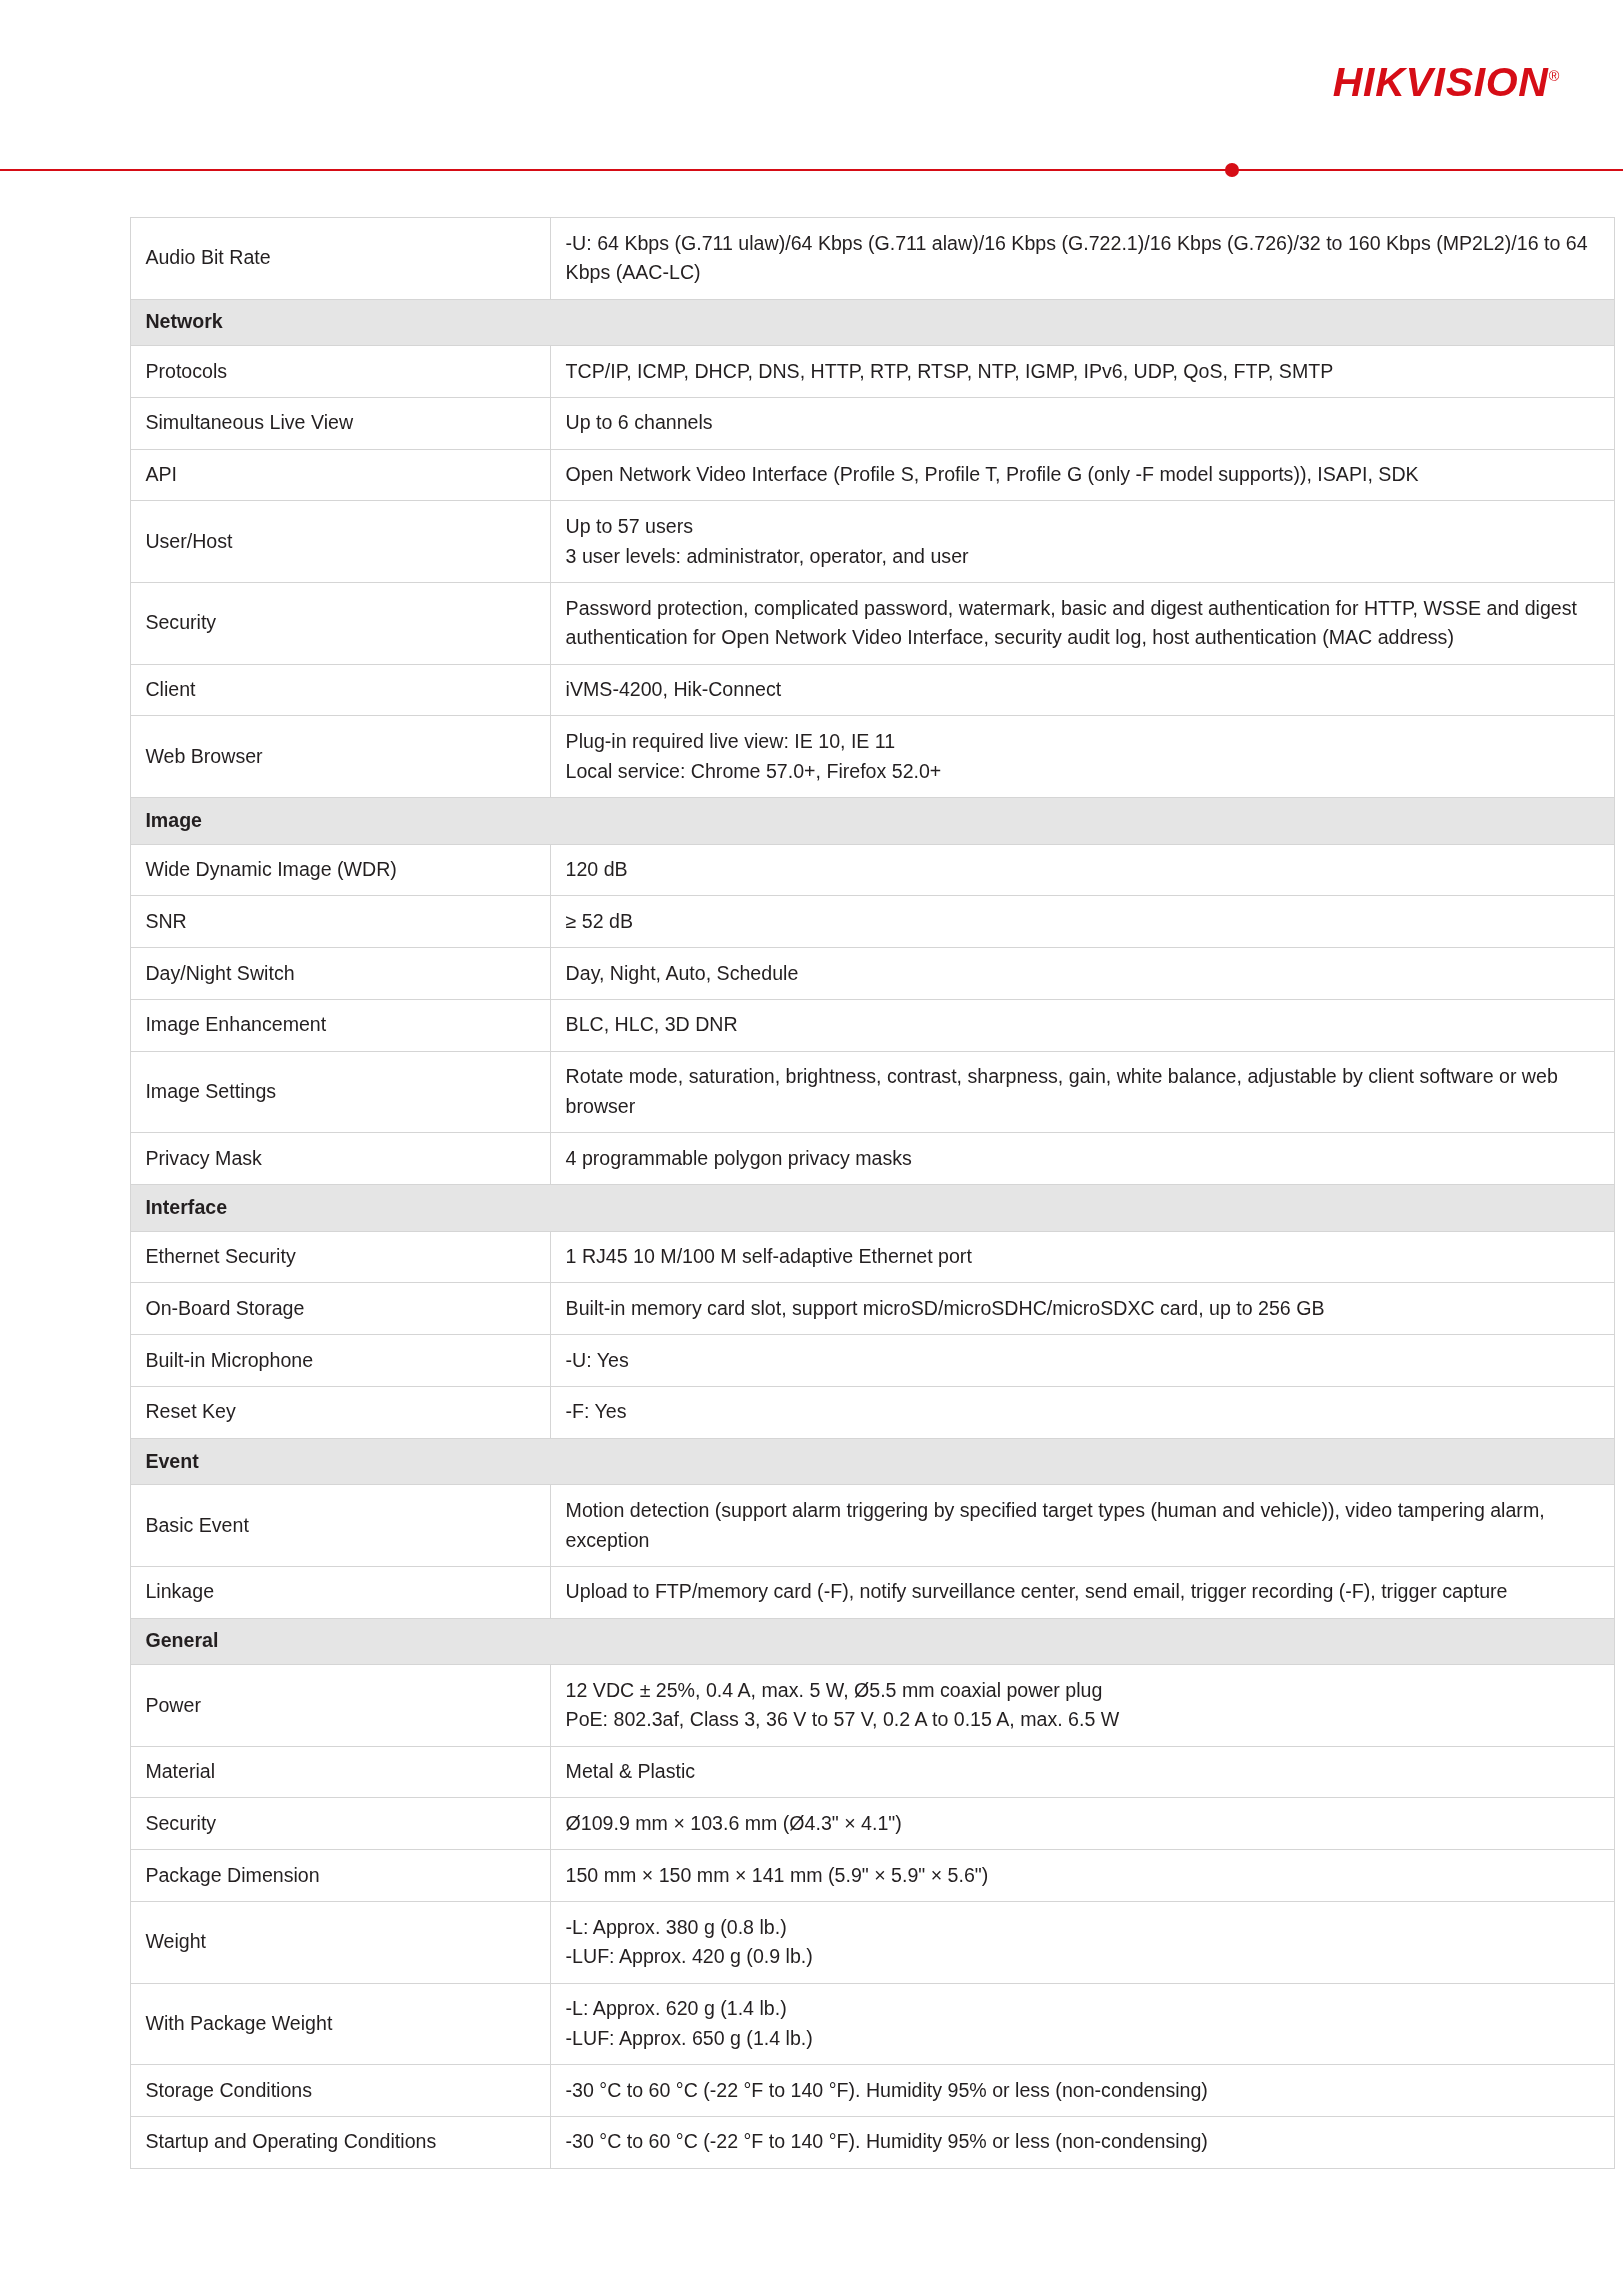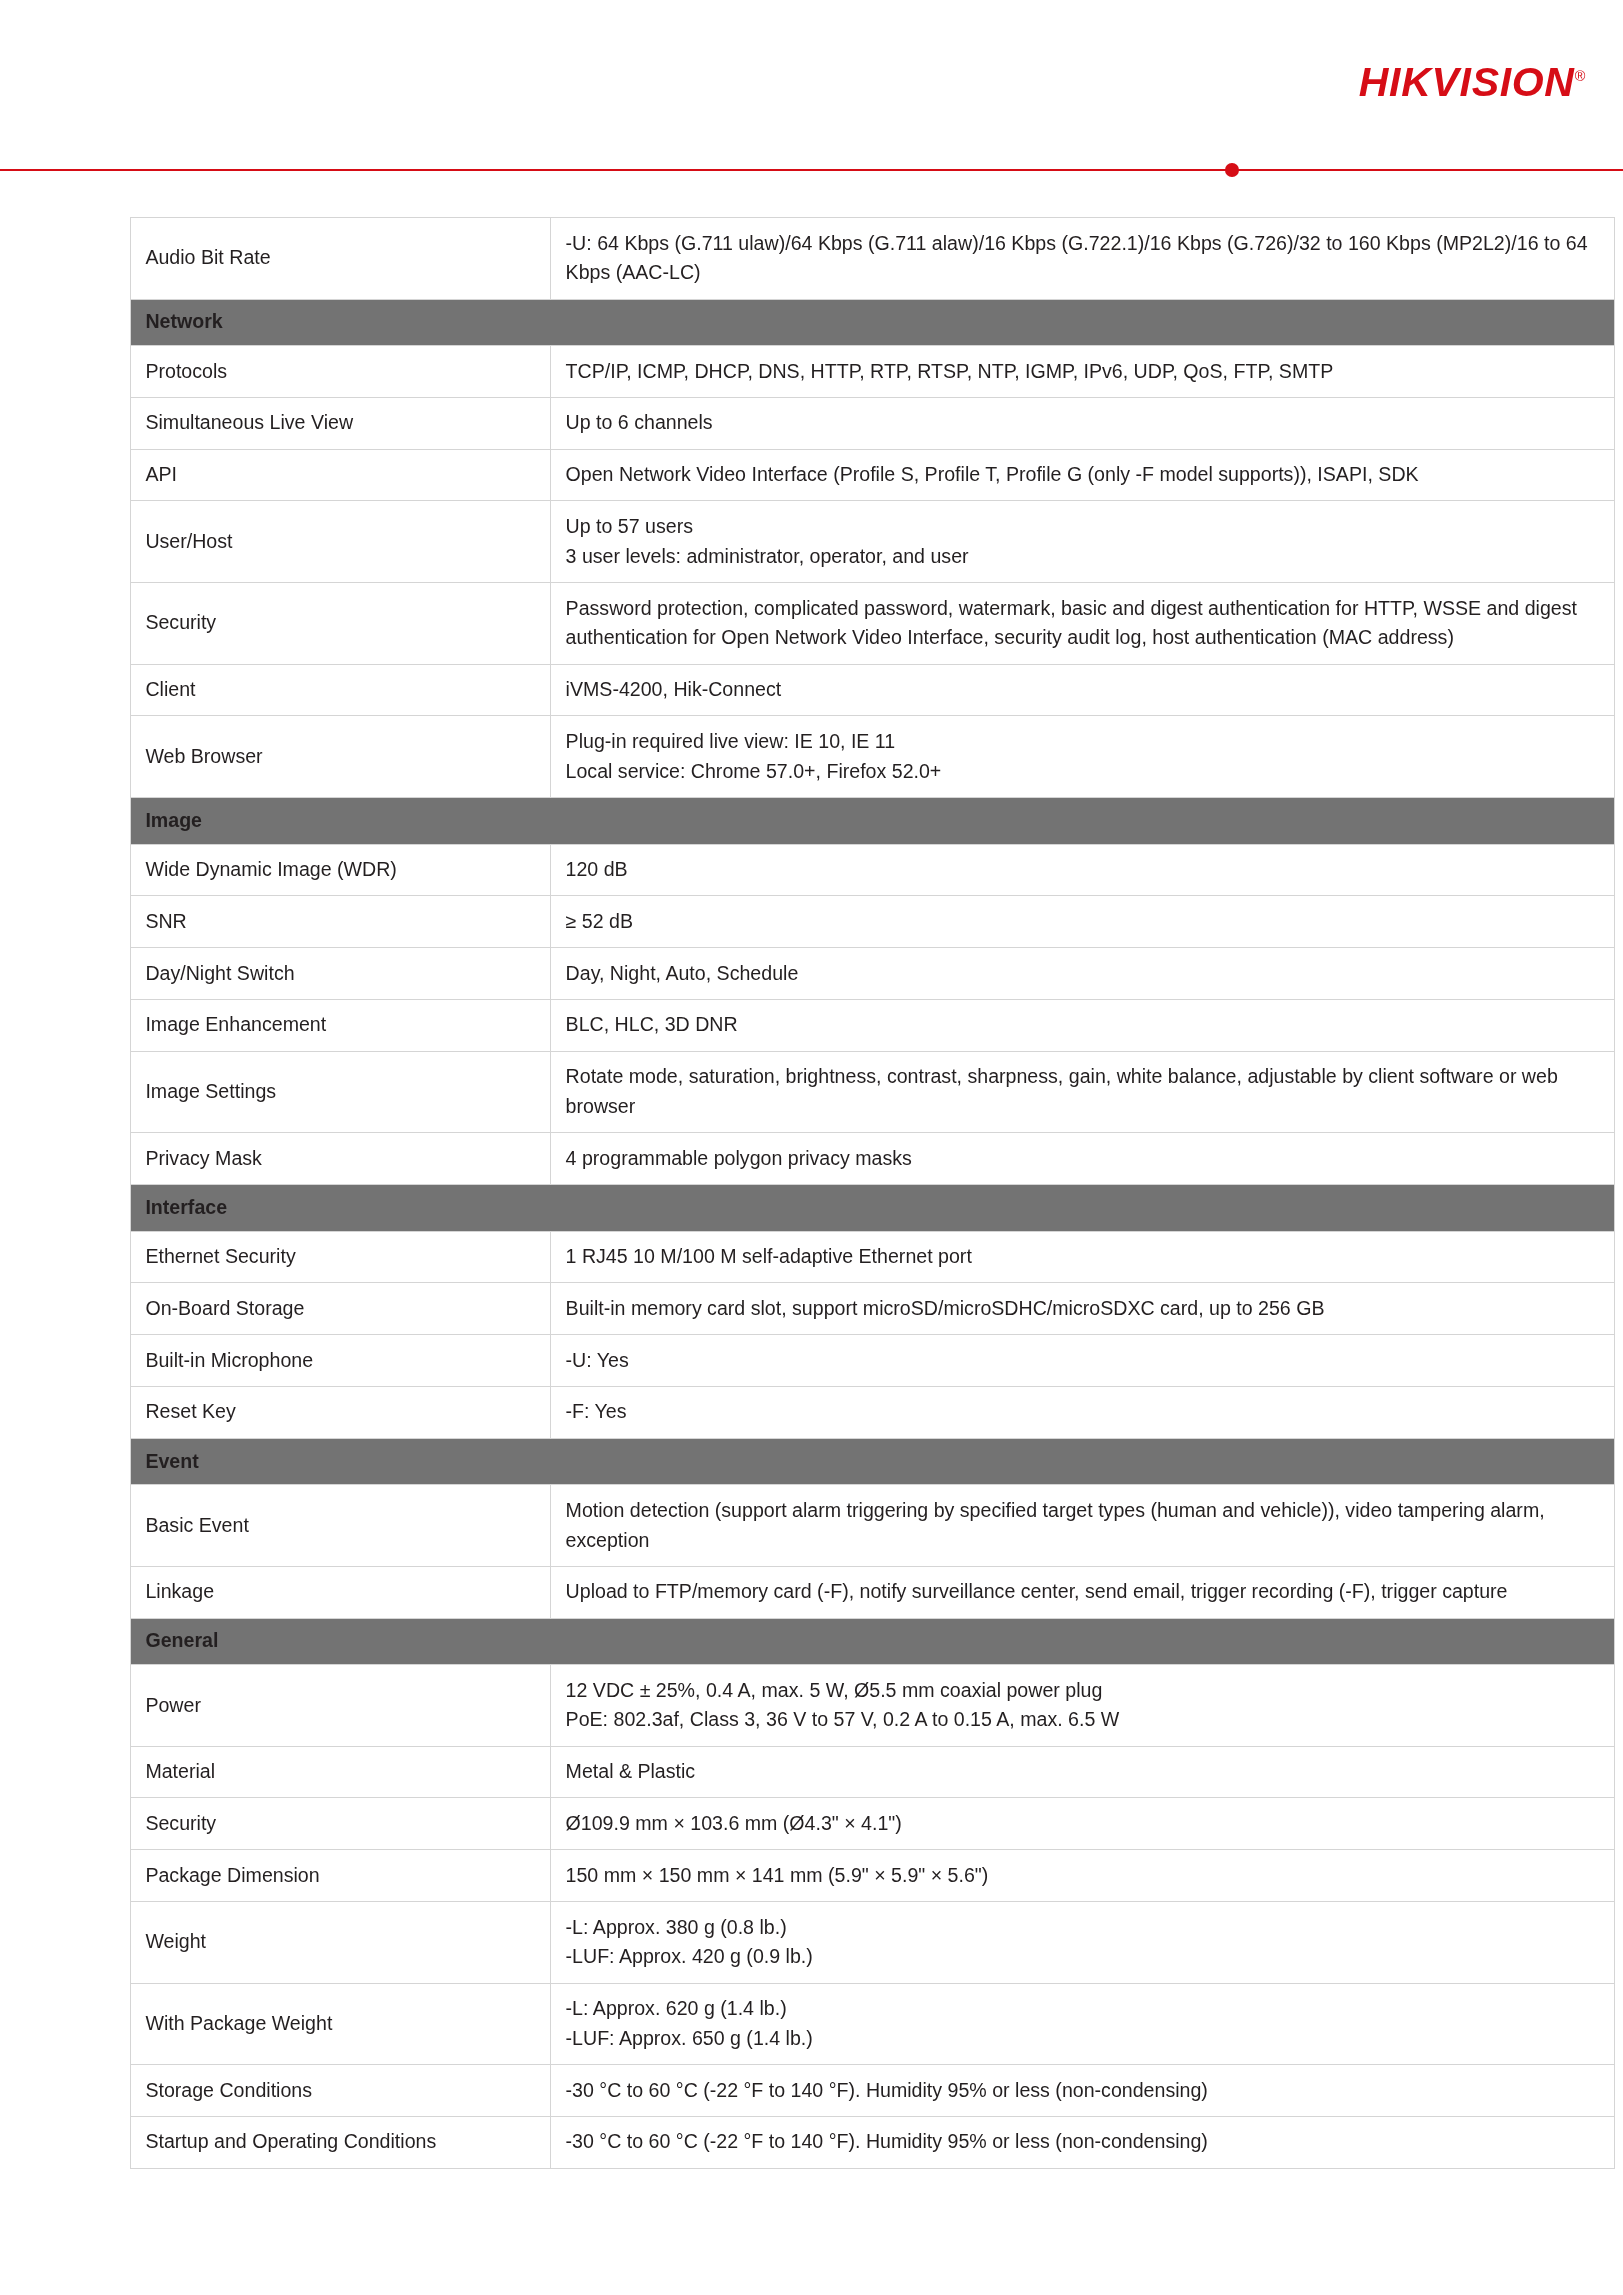--- a/index.html
+++ b/index.html
@@ -21,21 +21,21 @@
     overflow: hidden;
   }
 
   
   .header {
     position: relative;
     height: 170px;
   }
   .logo {
     position: absolute;
-    right: 37px;
+    right: 63px;
     top: 59px;
     font-family: "Liberation Sans", sans-serif;
     font-weight: bold;
     font-style: italic;
     font-size: 41px;
     letter-spacing: 0.7px;
     color: #d60d16;
     white-space: nowrap;
     text-align: right;
   }
@@ -96,21 +96,21 @@
     vertical-align: middle;
     color: #231f20;
   }
   td.key {
     width: 393px;
   }
   td.val {
     width: 1037px;
   }
   tr.section td {
-    background: #737373;
+    background: #e5e5e5;
     font-weight: bold;
     padding-top: 7.9px;
     padding-bottom: 7.9px;
   }
   .val .line {
     display: block;
   }
 </style>
 </head>
 <body>

